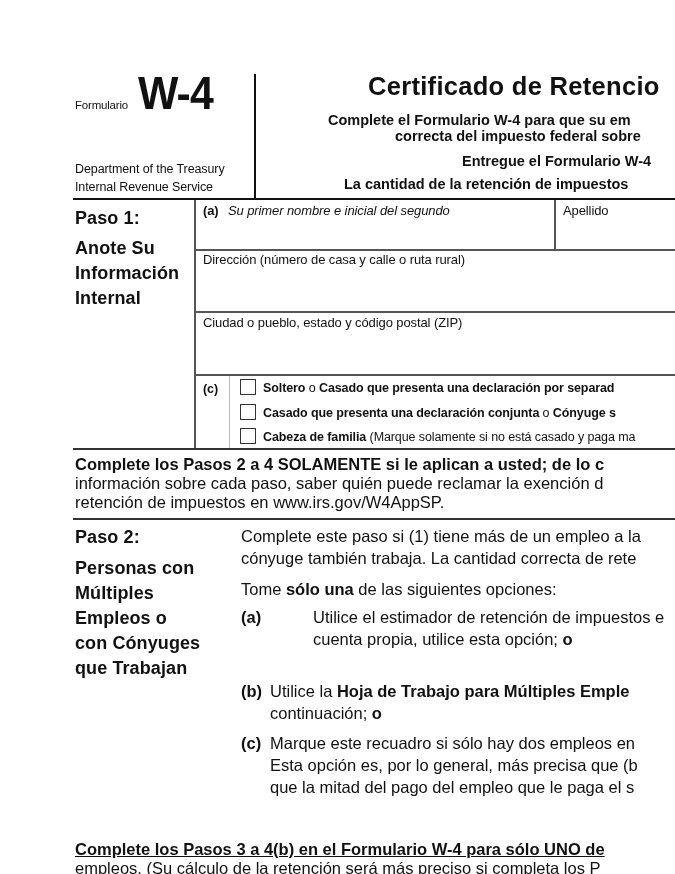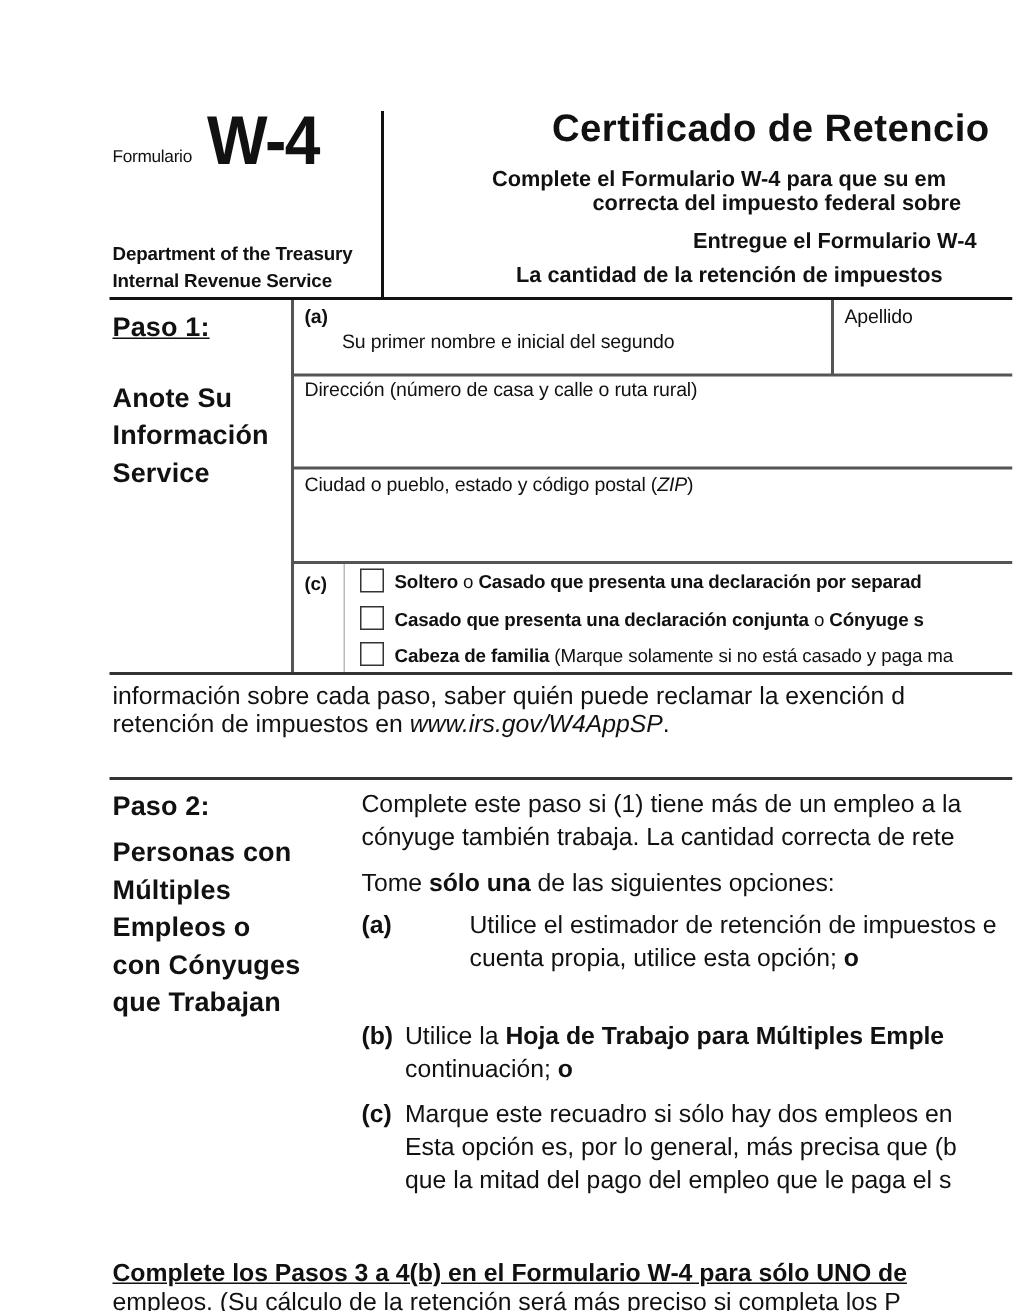--- a/index.html
+++ b/index.html
@@ -1,25 +1,25 @@
 <!DOCTYPE html>
 <html><head>
 <meta charset="utf-8">
 <style>
   * { box-sizing: border-box; margin: 0; padding: 0; }
   html, body { width: 675px; height: 874px; overflow: hidden; background: #ffffff; }
   body { position: relative; font-family: "Liberation Sans", sans-serif; color: #111; }
   .abs { position: absolute; white-space: nowrap; }
   .b { font-weight: bold; }
-  .i { font-style: italic; }
+  .i { }
 
   
   .formulario { left: 75px; top: 99px; font-size: 11.5px; letter-spacing: -0.2px; }
   .w4 { left: 138px; top: 66px; font-size: 46px; font-weight: bold; letter-spacing: -1px; transform: scaleX(0.93); transform-origin: left top; }
-  .dept { left: 75px; top: 160px; font-size: 12.5px; line-height: 18px; letter-spacing: -0.1px; font-weight: bold; }
+  .dept { left: 75px; top: 160px; font-size: 12.5px; line-height: 18px; letter-spacing: -0.1px; }
   .vdiv-head { left: 254px; top: 74px; width: 2px; height: 124px; background: #111; }
   .title { left: 368px; top: 72px; font-size: 25.5px; font-weight: bold; letter-spacing: 0.3px; }
   .sub1 { left: 328px; top: 111px; font-size: 14.5px; font-weight: bold; line-height: 18px; }
   .sub1b { left: 395px; top: 128px; font-size: 14.5px; font-weight: bold; }
   .sub2 { left: 462px; top: 153px; font-size: 14.5px; font-weight: bold; }
   .sub3 { left: 344px; top: 176px; font-size: 14.5px; font-weight: bold; }
 
   .hline-thick { left: 73px; width: 602px; height: 2px; background: #111; }
   .hline-grey { height: 1.5px; background: #555; }
   .vline-grey { width: 1.5px; background: #555; }
@@ -45,31 +45,31 @@
 
 <div class="abs title">Certificado de Retencio</div>
 <div class="abs sub1">Complete el Formulario W-4 para que su em</div>
 <div class="abs sub1b">correcta del impuesto federal sobre</div>
 <div class="abs sub2">Entregue el Formulario W-4</div>
 <div class="abs sub3">La cantidad de la retención de impuestos</div>
 
 <div class="abs hline-thick" style="top:198px;"></div>
 
 <div class="abs step-title" style="top:206px;">
-  <div style="margin-bottom:22px;text-decoration:underline;">Paso 1:</div>
+  <div style="margin-bottom:5px;">Paso 1:</div>
   <div>Anote Su</div>
   <div>Información</div>
-  <div>Service</div>
+  <div>Internal</div>
 </div>
 
 <div class="abs vline-grey" style="left:194px; top:200px; height:250px;"></div>
 
 <div class="abs" style="left:196px; top:200px; width:358px; height:50px;">
   <span class="abs field-label b" style="left:7px; top:3px;">(a)</span>
-  <span class="abs field-label" style="left:32px; top:20px;">Su primer nombre e inicial del segundo</span>
+  <span class="abs field-label" style="left:32px; top:3px;font-style:italic;">Su primer nombre e inicial del segundo</span>
   <span class="abs field-label" style="left:32px; top:24px;"></span>
 </div>
 <div class="abs vline-grey" style="left:554px; top:200px; height:50px;"></div>
 <div class="abs" style="left:556px; top:200px; width:119px; height:50px;">
   <span class="abs field-label" style="left:7px; top:3px;">Apellido</span>
   <span class="abs field-label" style="left:7px; top:24px;"></span>
 </div>
 <div class="abs hline-grey" style="left:195px; top:249px; width:480px;"></div>
 
 <div class="abs" style="left:196px; top:251px; width:479px; height:68px;">
@@ -96,20 +96,21 @@
   <span class="abs cb-label" style="left:23px; top:2px;"><b>Casado que presenta una declaración conjunta</b><span> o </span><b>Cónyuge s</b></span>
 </div>
 <div class="abs" style="left:240px; top:428px;">
   <div class="abs checkbox" style="left:0; top:0;"></div>
   <span class="abs cb-label" style="left:23px; top:2px;"><b>Cabeza de familia</b><span> (Marque solamente si no está casado y paga ma</span></span>
 </div>
 
 <div class="abs hline-thick" style="top:448px; height:2px; background:#333;"></div>
 
 <div class="abs para" style="top:455px;">
+  <div class="b">Complete los Pasos 2 a 4 SOLAMENTE si le aplican a usted; de lo c</div>
   <div>información sobre cada paso, saber quién puede reclamar la exención d</div>
   <div><span>retención de impuestos en </span><span class="i">www.irs.gov/W4AppSP</span><span>.</span></div>
 </div>
 
 <div class="abs hline-thick" style="top:518px; height:1.5px; background:#333;"></div>
 
 <div class="abs step-title" style="top:525px;">
   <div style="margin-bottom:6px;">Paso 2:</div>
   <div>Personas con</div>
   <div>Múltiples</div>

